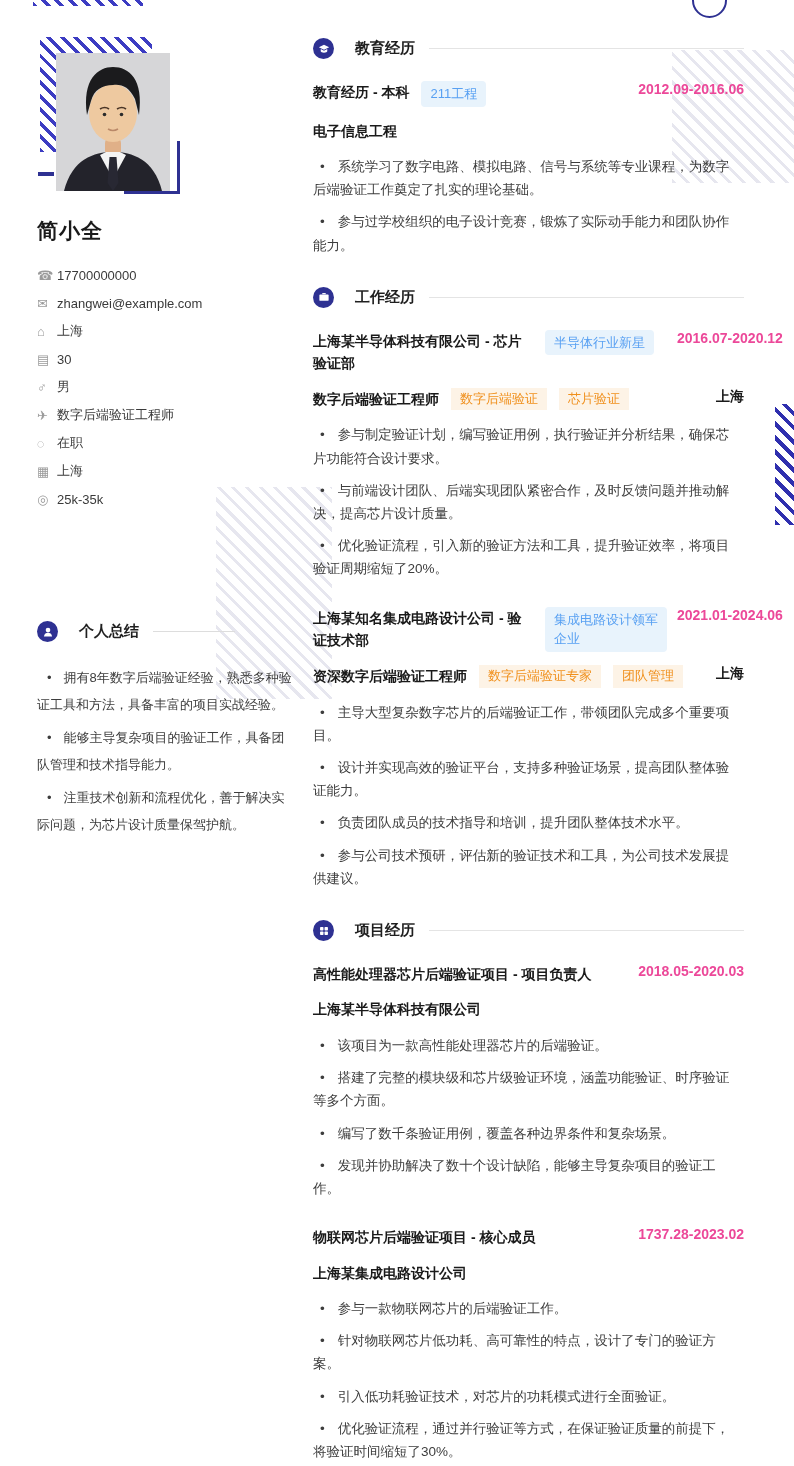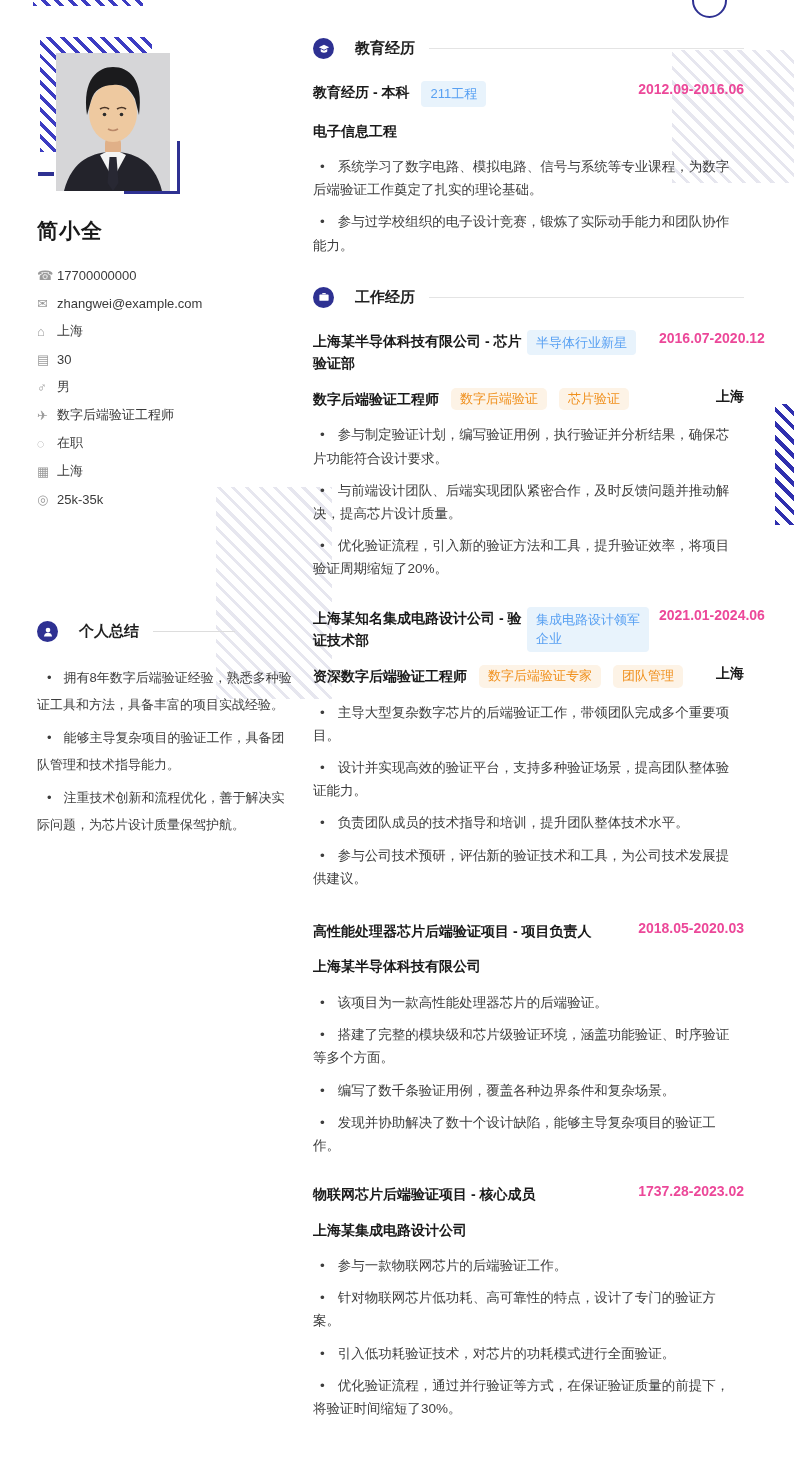--- a/index.html
+++ b/index.html
@@ -50,22 +50,22 @@
   
   .main section{margin-bottom:30px;}
   .main{padding-top:38px;}
   .entry{margin-bottom:26px;}
   .erow{display:flex;align-items:flex-start;margin-bottom:13px;}
   .etitle{font-weight:bold;font-size:14px;color:#1a1a1a;line-height:1.6;}
   .etitle-fixed{width:212px;flex:none;}
   .edate{margin-left:auto;font-weight:bold;font-size:14px;color:#ec4899;white-space:nowrap;padding-left:10px;}
   .eloc{margin-left:auto;font-weight:bold;font-size:14px;color:#1a1a1a;white-space:nowrap;padding-left:10px;}
   .tag-blue{display:inline-block;background:#e8f3fc;color:#58a0f2;font-size:13px;line-height:1.5;padding:3px 9px;border-radius:4px;}
-  .tagbox{width:122px;flex:none;margin-left:2px;}
-  .tag-orange{display:inline-block;background:#fdf3e6;color:#f0901d;font-size:13px;line-height:1.45;padding:2px 9px;border-radius:5px;margin:0 0 0 12px;white-space:nowrap;}
+  .tagbox{width:122px;flex:none;margin-left:20px;}
+  .tag-orange{display:inline-block;background:#fdf3e6;color:#f0901d;font-size:13px;line-height:1.45;padding:2px 9px;border-radius:0;margin:0 0 0 12px;white-space:nowrap;}
   .bullet{font-size:13.5px;color:#3d3d3d;line-height:1.72;margin:0 8px 9px 0;}
   .bullet .dot::before{content:"•";}
   .bullet .dot{margin:0 13px 0 7px;}
 </style>
 </head>
 <body>
 
 <div class="page">
 
   <div class="deco hatch-blue hatch-strip-top"></div>
@@ -223,20 +223,32 @@
           <span class="eloc">上海</span>
         </div>
         <p class="bullet"><span class="dot"></span><span>主导大型复杂数字芯片的后端验证工作，带领团队完成多个重要项目。</span></p>
         <p class="bullet"><span class="dot"></span><span>设计并实现高效的验证平台，支持多种验证场景，提高团队整体验证能力。</span></p>
         <p class="bullet"><span class="dot"></span><span>负责团队成员的技术指导和培训，提升团队整体技术水平。</span></p>
         <p class="bullet"><span class="dot"></span><span>参与公司技术预研，评估新的验证技术和工具，为公司技术发展提供建议。</span></p>
       </div>
     </section>
 
     <section>
+      <div class="sec-head">
+        <span class="sec-ico">
+          <svg viewBox="0 0 14 14">
+              <rect x="2.4" y="2.4" width="4" height="4" rx=".8"></rect>
+              <rect x="7.6" y="2.4" width="4" height="4" rx=".8"></rect>
+              <rect x="2.4" y="7.6" width="4" height="4" rx=".8"></rect>
+              <rect x="7.6" y="7.6" width="4" height="4" rx=".8"></rect>
+            </svg>
+        </span>
+        <span class="sec-title">项目经历</span>
+        <span class="sec-line"></span>
+      </div>
 
       <div class="entry">
         <div class="erow">
           <span class="etitle">高性能处理器芯片后端验证项目 - 项目负责人</span>
           <span class="edate">2018.05-2020.03</span>
         </div>
         <div class="erow">
           <span class="etitle">上海某半导体科技有限公司</span>
         </div>
         <p class="bullet"><span class="dot"></span><span>该项目为一款高性能处理器芯片的后端验证。</span></p>

